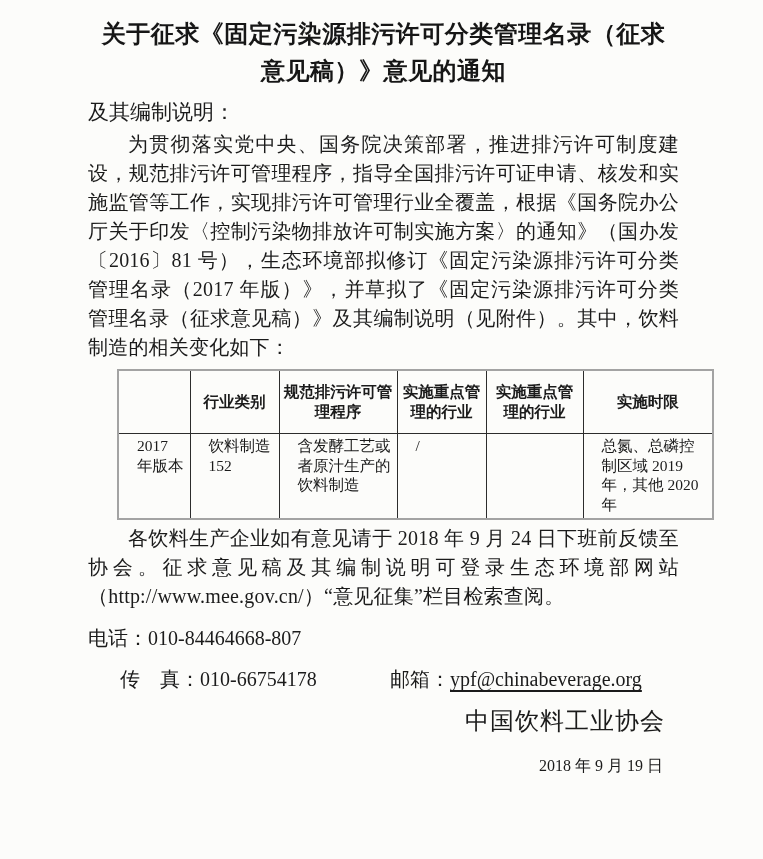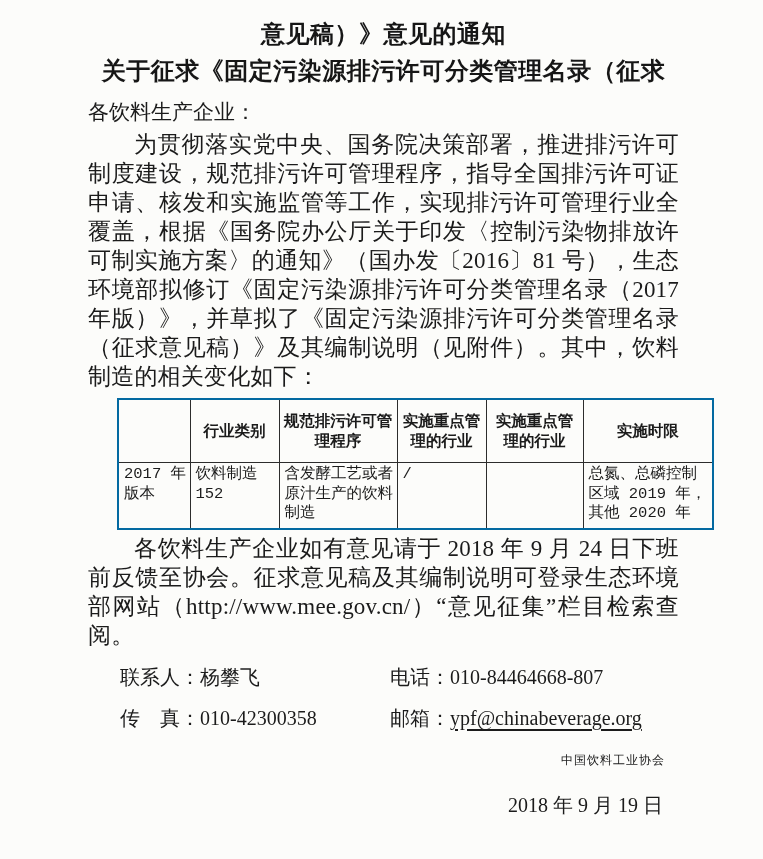--- a/index.html
+++ b/index.html
@@ -24,91 +24,90 @@
     letter-spacing: 0.5px;
     color: #161616;
   }
   .salutation {
     margin-top: 8px;
     font-size: 21px;
     line-height: 28px;
   }
   .body-para {
     margin-top: 4px;
-    font-size: 23px;
+    font-size: 20px;
     line-height: 29px;
     text-align: justify;
     letter-spacing: 0.2px;
   }
   .indent { text-indent: 2em; }
   table.cmp-table {
     margin-top: 7px;
     margin-left: -6px;
     border-collapse: collapse;
     table-layout: fixed;
     width: 595px;
     font-size: 15.5px;
   }
   table.cmp-table th, table.cmp-table td {
     border: 1px solid #2c2c2c;
   }
-  table.cmp-table { border: 2px solid #0369a1; margin-left: 29px; }
+  table.cmp-table { border: 2px solid #a3a3a3; margin-left: 29px; }
   table.cmp-table th {
     font-weight: bold;
     text-align: center;
     vertical-align: middle;
     line-height: 20px;
     padding: 11px 2px;
   }
   table.cmp-table td {
     vertical-align: top;
     text-align: left;
     line-height: 19.5px;
-    padding: 2px 3px 4px 5px;
-    font-family: Liberation Mono, monospace;
+    padding: 2px 3px 4px 18px;
   }
   .contacts { margin-top: 12px; }
   .contact-row {
     display: flex;
     margin-top: 13px;
     font-size: 20px;
     line-height: 28px;
   }
   .contact-cell.left {
     width: 270px;
     margin-left: 32px;
   }
   .email { text-decoration: underline; text-underline-offset: 4px; text-align: center; }
   .signature {
     margin-top: 14px;
     text-align: right;
     padding-right: 14px;
-    font-size: 12px;
+    font-size: 24px;
     line-height: 28px;
     letter-spacing: 1px;
   }
   .sign-date {
     margin-top: 17px;
     text-align: right;
     padding-right: 16px;
-    font-size: 20px;
+    font-size: 16px;
     line-height: 28px;
   }
 </style>
 </head>
 <body>
 
 <div class="page">
 
   <div class="title">
+    <div>关于征求《固定污染源排污许可分类管理名录（征求</div>
     <div>意见稿）》意见的通知</div>
-    <div>关于征求《固定污染源排污许可分类管理名录（征求</div>
   </div>
 
-  <div class="salutation">各饮料生产企业：</div>
+  <div class="salutation">及其编制说明：</div>
 
   <p class="body-para indent">为贯彻落实党中央、国务院决策部署，推进排污许可制度建设，规范排污许可管理程序，指导全国排污许可证申请、核发和实施监管等工作，实现排污许可管理行业全覆盖，根据《国务院办公厅关于印发〈控制污染物排放许可制实施方案〉的通知》（国办发〔2016〕81 号），生态环境部拟修订《固定污染源排污许可分类管理名录（2017 年版）》，并草拟了《固定污染源排污许可分类管理名录（征求意见稿）》及其编制说明（见附件）。其中，饮料制造的相关变化如下：</p>
 
   <table class="cmp-table">
     <colgroup>
       <col style="width:72px">
       <col style="width:89px">
       <col style="width:118px">
       <col style="width:89px">
       <col style="width:97px">
@@ -133,30 +132,27 @@
         <td></td>
         <td>总氮、总磷控制区域 2019 年，其他 2020 年</td>
       </tr>
     </tbody>
   </table>
 
   <p class="body-para indent">各饮料生产企业如有意见请于 2018 年 9 月 24 日下班前反馈至协会。征求意见稿及其编制说明可登录生态环境部网站（http://www.mee.gov.cn/）“意见征集”栏目检索查阅。</p>
 
   <div class="contacts">
     <div class="contact-row">
-      <div class="contact-cell left">
-        <span>联系人：</span><span>杨攀飞</span>
-      </div>
       <div class="contact-cell">
         <span>电话：</span><span>010-84464668-807</span>
       </div>
     </div>
     <div class="contact-row">
       <div class="contact-cell left">
-        <span>传　真：</span><span>010-42300358</span>
+        <span>传　真：</span><span>010-66754178</span>
       </div>
       <div class="contact-cell">
         <span>邮箱：</span><span class="email">ypf@chinabeverage.org</span>
       </div>
     </div>
   </div>
 
   <div class="signature">中国饮料工业协会</div>
   <div class="sign-date">2018 年 9 月 19 日</div>
 

